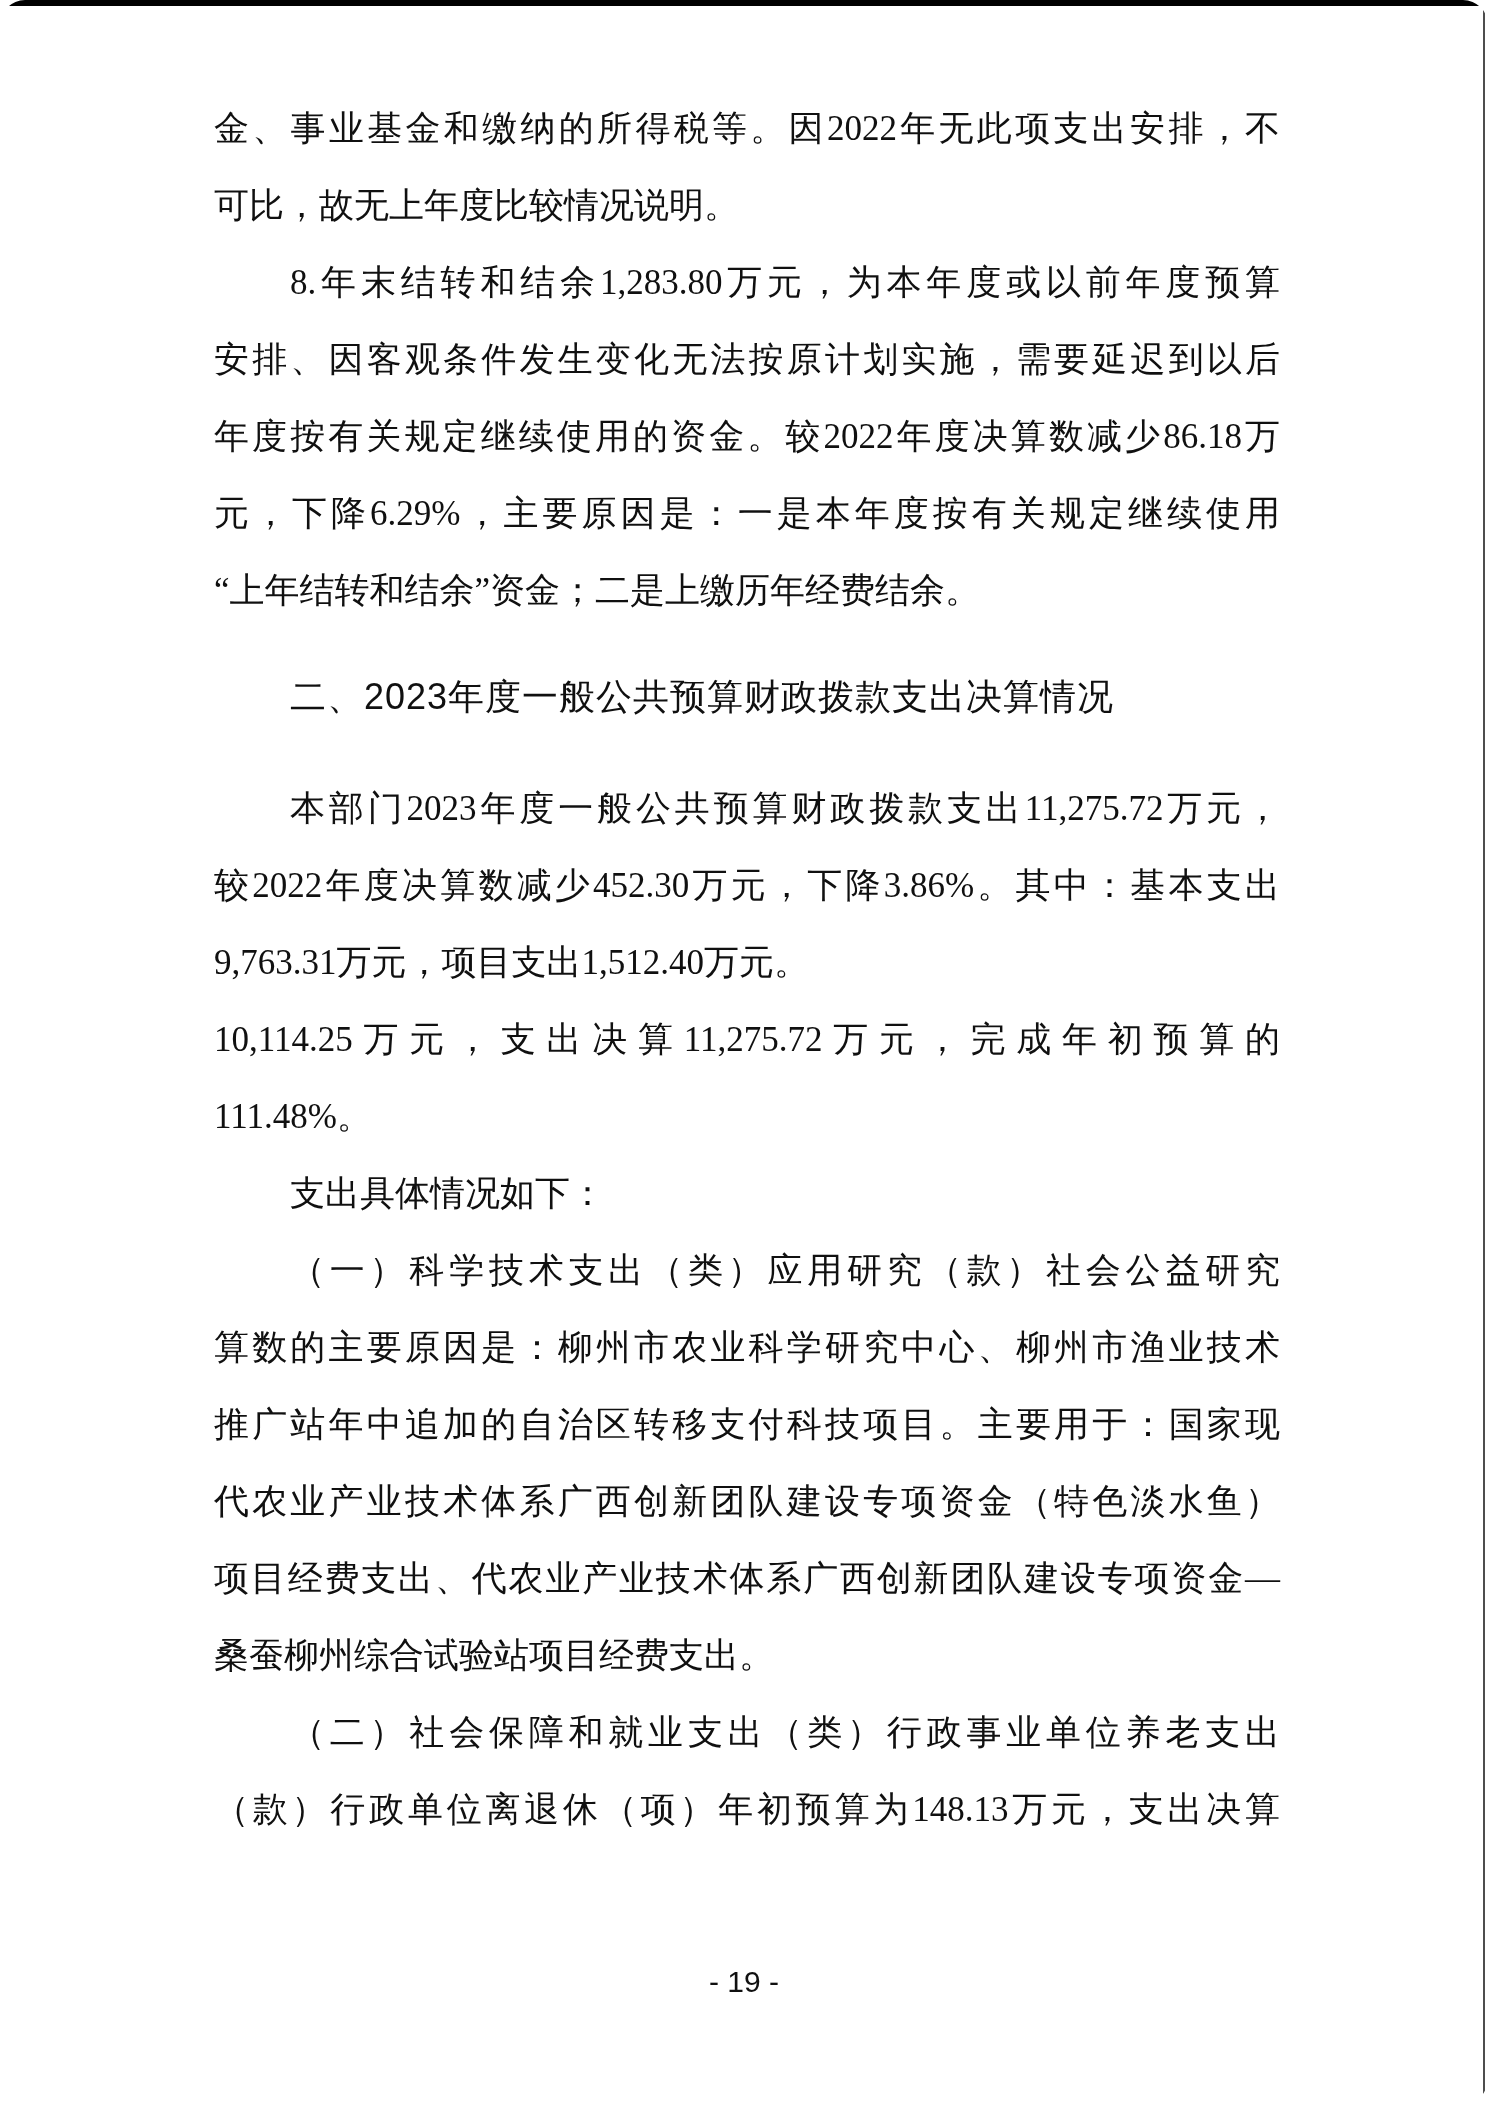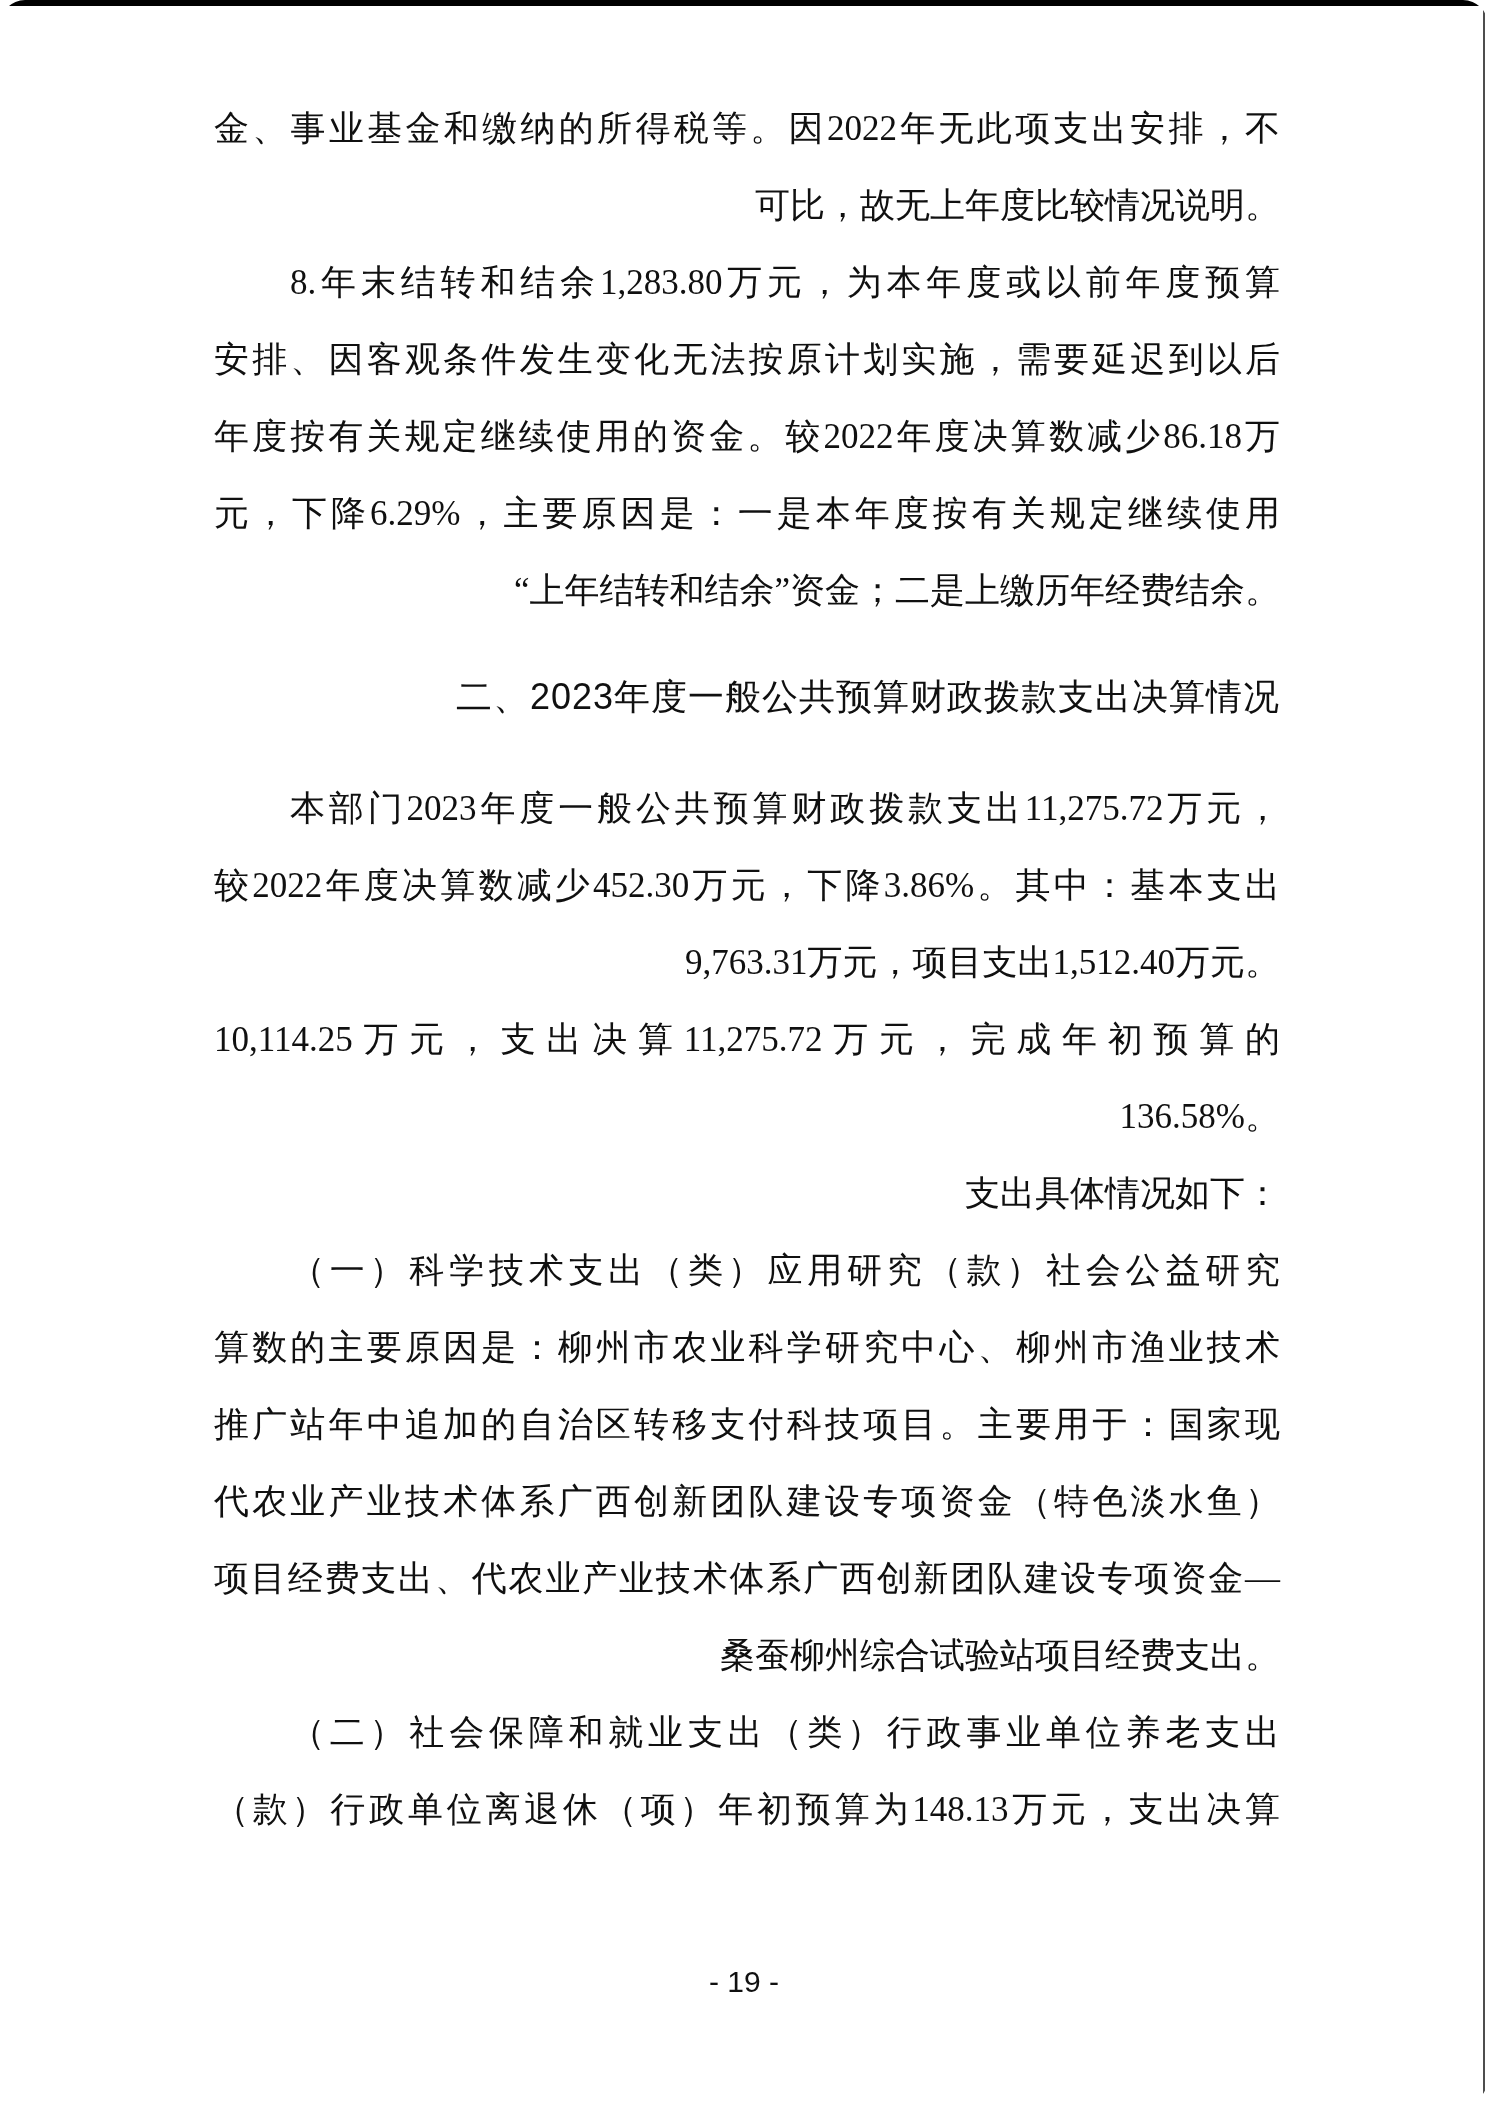--- a/index.html
+++ b/index.html
@@ -34,21 +34,21 @@
     left: 214px;
     top: 90px;
     width: 1066px;
     color: #101010;
     font-family: "Liberation Serif", "DejaVu Serif", serif;
     font-size: 35px;
   }
   .line {
     height: 77px;
     line-height: 77px;
-    text-align: right;
+    text-align: left;
     overflow: visible;
   }
   .line.stretch {
     text-align: justify;
     text-align-last: justify;
   }
   .line.indent {
     text-indent: 76px;
   }
   .line.heading {
@@ -82,21 +82,21 @@
       <div class="line indent stretch">8.年末结转和结余1,283.80万元，为本年度或以前年度预算</div>
       <div class="line stretch">安排、因客观条件发生变化无法按原计划实施，需要延迟到以后</div>
       <div class="line stretch">年度按有关规定继续使用的资金。较2022年度决算数减少86.18万</div>
       <div class="line stretch">元，下降6.29%，主要原因是：一是本年度按有关规定继续使用</div>
       <div class="line">“上年结转和结余”资金；二是上缴历年经费结余。</div>
       <div class="line indent heading">二、2023年度一般公共预算财政拨款支出决算情况</div>
       <div class="line indent stretch">本部门2023年度一般公共预算财政拨款支出11,275.72万元，</div>
       <div class="line stretch">较2022年度决算数减少452.30万元，下降3.86%。其中：基本支出</div>
       <div class="line">9,763.31万元，项目支出1,512.40万元。</div>
       <div class="line stretch">10,114.25万元，支出决算11,275.72万元，完成年初预算的</div>
-      <div class="line">136.58%。</div>
+      <div class="line">111.48%。</div>
       <div class="line indent">支出具体情况如下：</div>
       <div class="line indent stretch">（一）科学技术支出（类）应用研究（款）社会公益研究</div>
       <div class="line stretch">算数的主要原因是：柳州市农业科学研究中心、柳州市渔业技术</div>
       <div class="line stretch">推广站年中追加的自治区转移支付科技项目。主要用于：国家现</div>
       <div class="line stretch">代农业产业技术体系广西创新团队建设专项资金（特色淡水鱼）</div>
       <div class="line stretch">项目经费支出、代农业产业技术体系广西创新团队建设专项资金—</div>
       <div class="line">桑蚕柳州综合试验站项目经费支出。</div>
       <div class="line indent stretch">（二）社会保障和就业支出（类）行政事业单位养老支出</div>
       <div class="line stretch">（款）行政单位离退休（项）年初预算为148.13万元，支出决算</div>
     </main>

